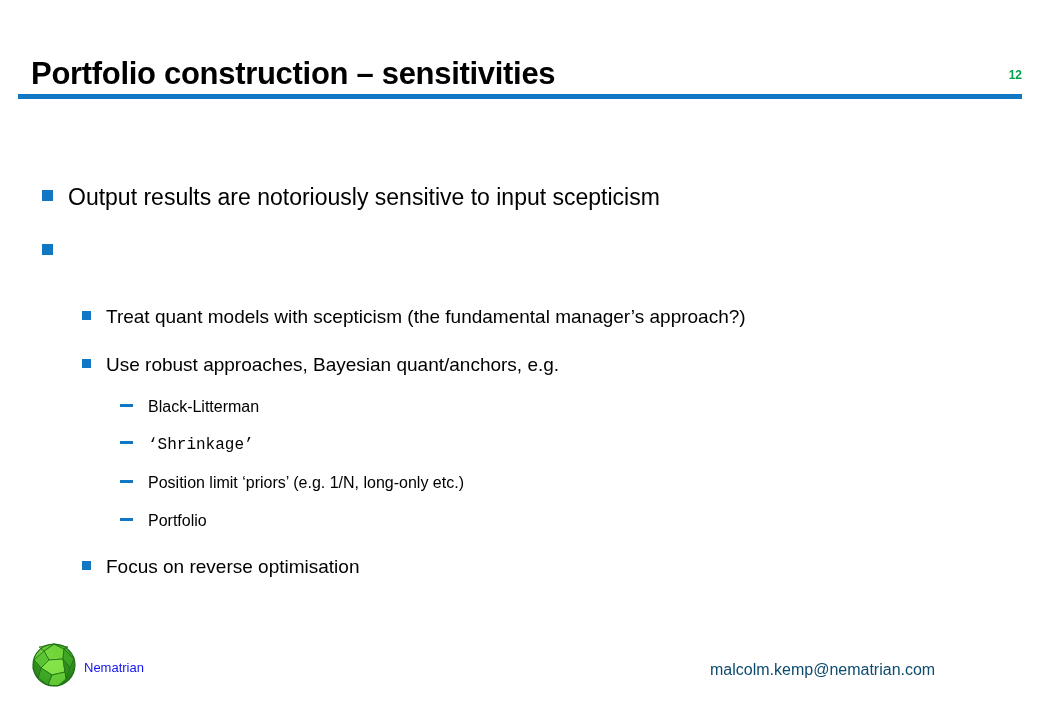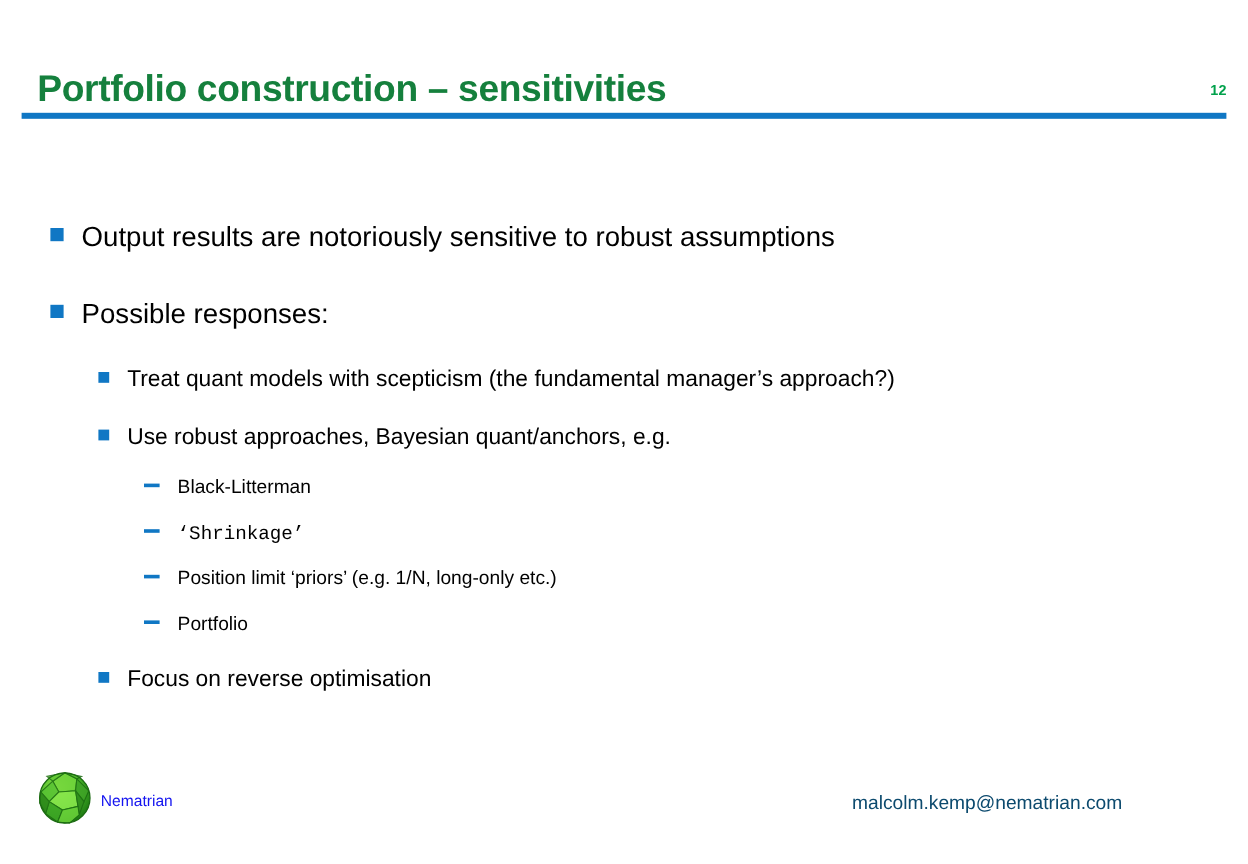--- a/index.html
+++ b/index.html
@@ -17,21 +17,21 @@
   }
 
   
   .slide-title {
     position: absolute;
     left: 31px;
     top: 56px;
     font-size: 31px;
     font-weight: bold;
     letter-spacing: -0.3px;
-    color: #15803d;
+    color: #000000;
     white-space: nowrap;
   }
   .page-number {
     position: absolute;
     right: 18px;
     top: 68px;
     font-size: 12px;
     font-weight: bold;
     color: #00a14b;
     text-align: right;
@@ -142,25 +142,24 @@
 
 <div class="slide-title">Portfolio construction – sensitivities</div>
 
 <div class="page-number">12</div>
 
 <div class="header-rule"></div>
 
 <div class="bullets" id="bullets-container">
     <div class="bullet-row lvl1" style="top: 184px;">
       <span class="marker"></span>
-      <span class="bullet-text">Output results are notoriously sensitive to robust assumptions</span>
+      <span class="bullet-text">Output results are notoriously sensitive to input scepticism</span>
     </div>
     <div class="bullet-row lvl1" style="top: 248px;">
       <span class="marker"></span>
-      <span class="bullet-text">Possible responses:</span>
     </div>
     <div class="bullet-row lvl2" style="top: 306px;">
       <span class="marker"></span>
       <span class="bullet-text">Treat quant models with scepticism (the fundamental manager’s approach?)</span>
     </div>
     <div class="bullet-row lvl2" style="top: 354px;">
       <span class="marker"></span>
       <span class="bullet-text">Use robust approaches, Bayesian quant/anchors, e.g.</span>
     </div>
     <div class="bullet-row lvl3" style="top: 398px;">

